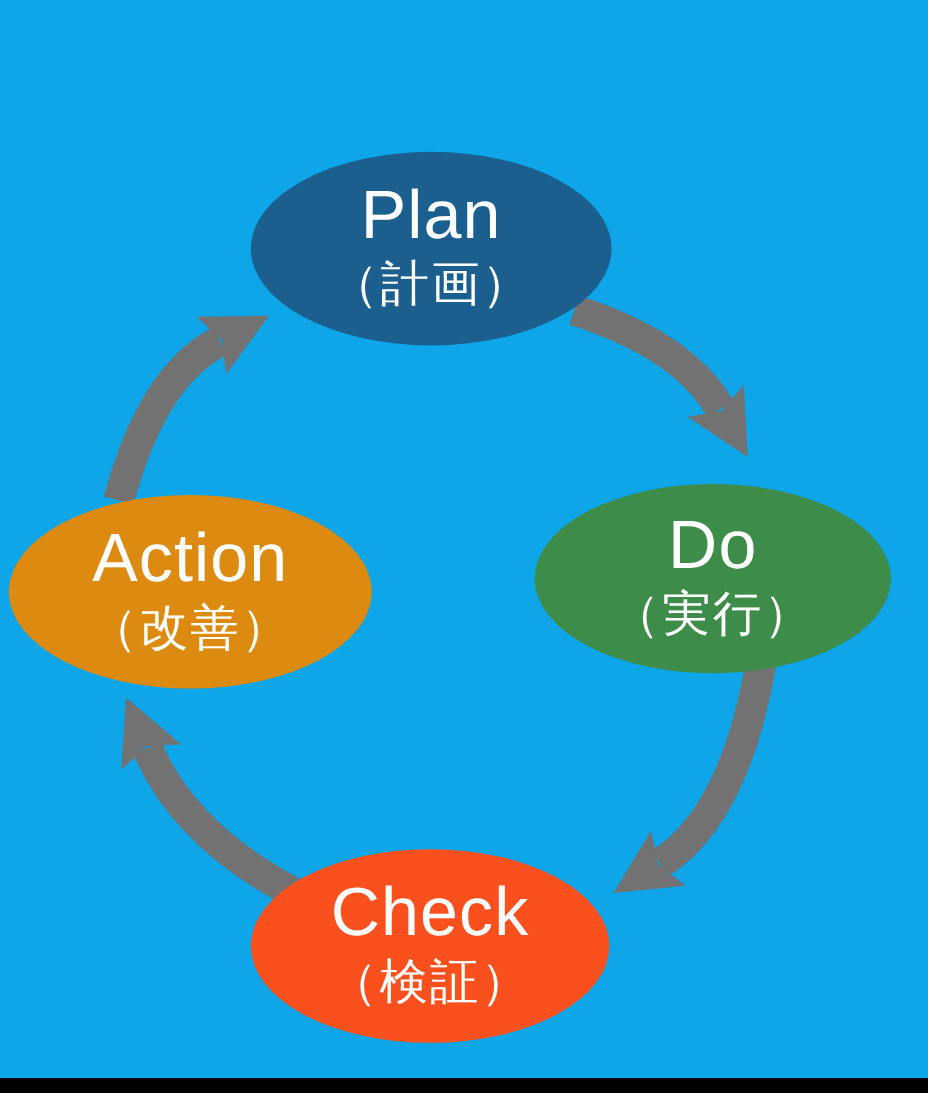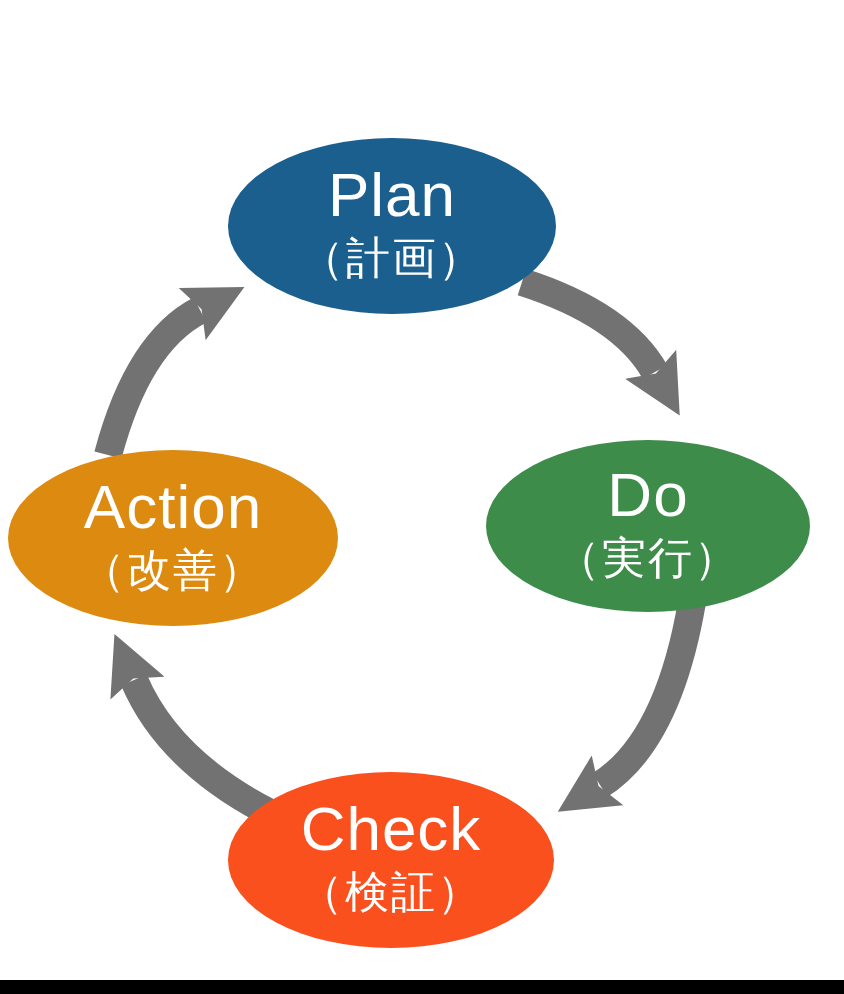--- a/index.html
+++ b/index.html
@@ -7,21 +7,21 @@
     padding: 0;
     background: #000000;
     width: 844px;
     height: 994px;
     overflow: hidden;
   }
   .stage {
     position: relative;
     width: 844px;
     height: 980px;
-    background: #ffffff;
+    background: #0ea5e9;
   }
   svg text {
     fill: #ffffff;
     text-anchor: middle;
     font-family: "Liberation Sans", "DejaVu Sans", sans-serif;
   }
   svg text.en-label {
     font-size: 62px;
     letter-spacing: 1px;
   }

